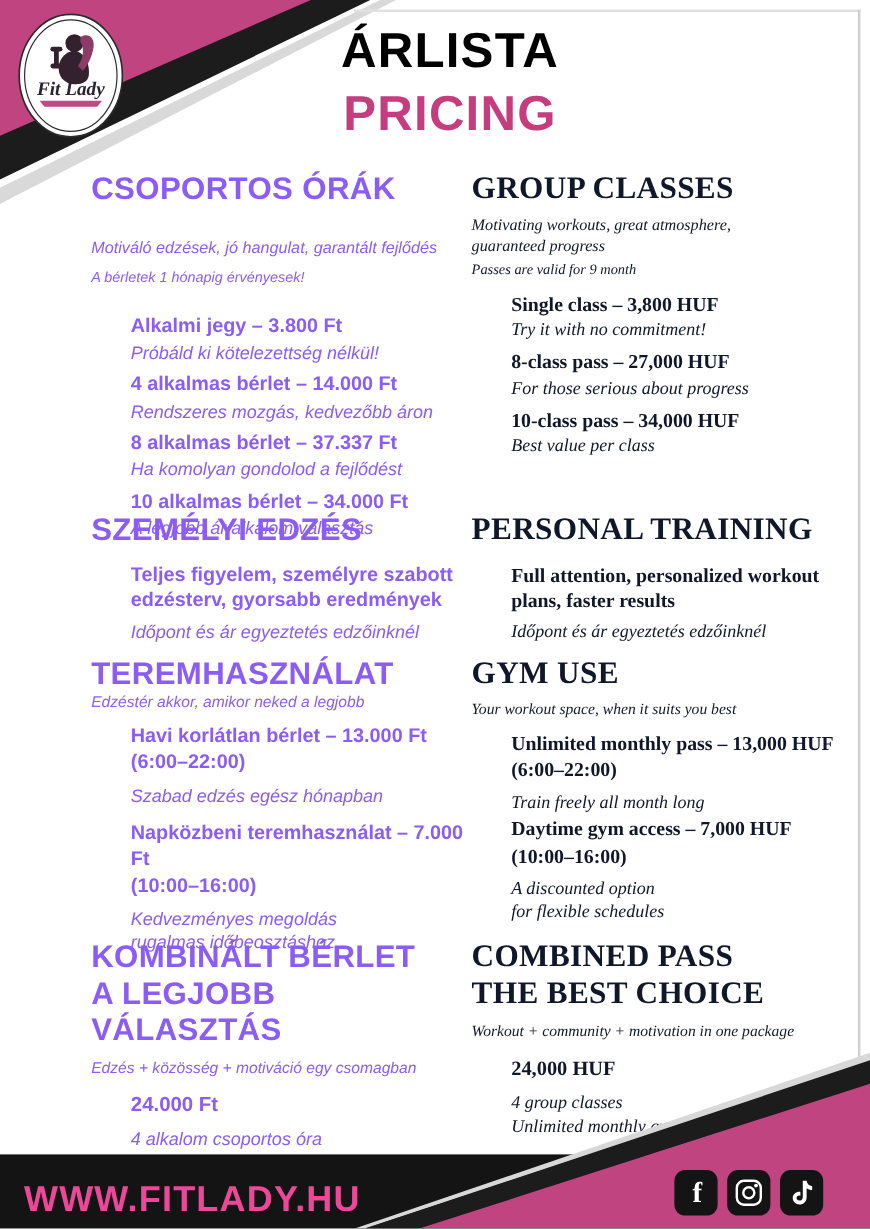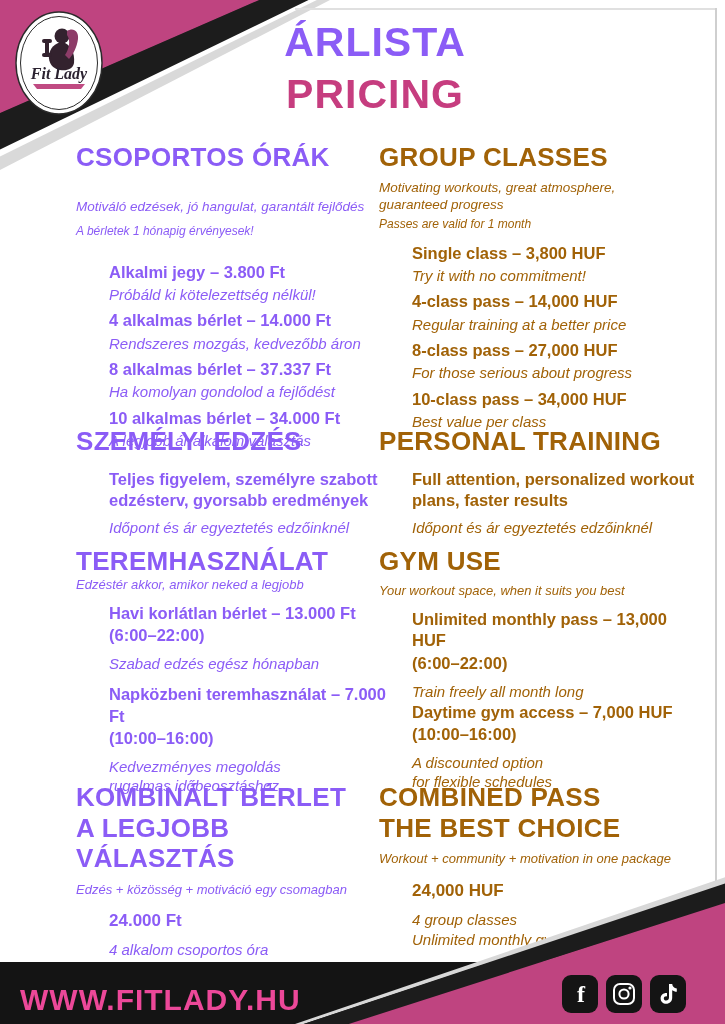--- a/index.html
+++ b/index.html
@@ -28,27 +28,27 @@
   
   #edge-top{position:absolute;top:8px;left:295px;width:422px;height:2px;background:#e0e0e0;}
   #edge-right{position:absolute;top:8px;left:715px;width:2px;height:890px;background:#cfcfcf;}
 
   
   #logo{position:absolute;left:15px;top:11px;width:88px;height:104px;}
 
   
   #title-block{position:absolute;left:180px;top:22px;width:390px;text-align:center;}
   .big-title{font-size:41px;font-weight:800;letter-spacing:1px;line-height:1.0;}
-  #title-hu{color:#8b5cf6;}
+  #title-hu{color:#000000;}
   #title-en{color:#c63d7f;margin-top:11px;}
 
   
   .section{position:absolute;left:0;width:725px;}
   .col-hu{position:absolute;left:76px;width:312px;color:#8b5cf6;}
-  .col-en{position:absolute;left:379px;width:325px;color:#a16207;}
+  .col-en{position:absolute;left:393px;width:325px;color:#0f172a;font-family:Liberation Serif, serif;}
   .sec-title{font-size:26px;font-weight:800;letter-spacing:.3px;line-height:1.18;white-space:pre-line;}
   .sec-sub{font-size:13.5px;font-style:italic;margin-top:26px;line-height:1.25;white-space:pre-line;}
   .sec-note{font-size:12px;font-style:italic;margin-top:8px;}
   .hdr{height:58px;}
   .items{margin-top:5px;padding-left:33px;}
   .item{margin-bottom:6px;}
   .item-name{font-size:16.5px;font-weight:700;line-height:1.3;}
   .item-time{font-size:16.5px;font-weight:700;line-height:1.45;}
   .item-desc{font-size:15px;font-style:italic;line-height:1.28;margin-top:2px;white-space:pre-line;}
   .lead{font-size:16.5px;font-weight:700;line-height:1.3;margin-top:12px;padding-left:33px;white-space:pre-line;}
@@ -142,30 +142,26 @@
           <div class="item-name">10 alkalmas bérlet – 34.000 Ft</div>
           <div class="item-desc">A legjobb ár/alkalom választás</div>
         </div>
       </div>
     </div>
     <div class="col-en">
       <div class="sec-title">GROUP CLASSES</div>
       <div class="hdr">
         <div class="sec-sub" style="margin-top:7px">Motivating workouts, great atmosphere,
 guaranteed progress</div>
-        <div class="sec-note" style="margin-top:4px">Passes are valid for 1 month</div>
+        <div class="sec-note" style="margin-top:4px">Passes are valid for 9 month</div>
       </div>
       <div class="items">
         <div class="item">
           <div class="item-name">Single class – 3,800 HUF</div>
           <div class="item-desc">Try it with no commitment!</div>
-        </div>
-        <div class="item">
-          <div class="item-name">4-class pass – 14,000 HUF</div>
-          <div class="item-desc">Regular training at a better price</div>
         </div>
         <div class="item">
           <div class="item-name">8-class pass – 27,000 HUF</div>
           <div class="item-desc">For those serious about progress</div>
         </div>
         <div class="item">
           <div class="item-name">10-class pass – 34,000 HUF</div>
           <div class="item-desc">Best value per class</div>
         </div>
       </div>

